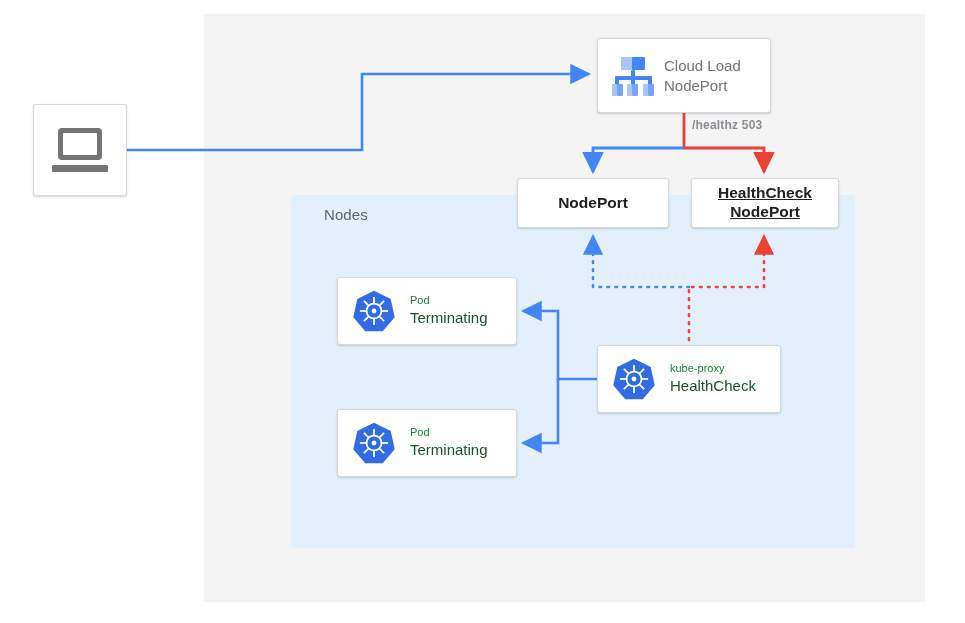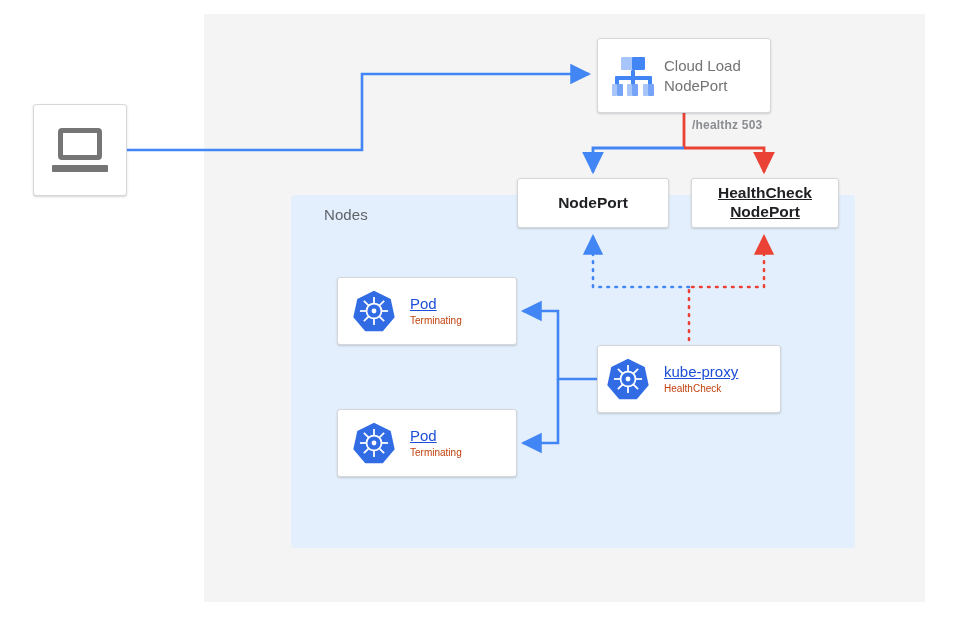--- a/index.html
+++ b/index.html
@@ -98,33 +98,32 @@
   }
   .r { position: absolute; border-radius: 1px; }
 
   
   .nodeport-card { left: 517px; top: 178px; width: 152px; height: 50px; }
   .hc-card { left: 691px; top: 178px; width: 148px; height: 50px; text-decoration: underline; }
 
   
   .pod-card-1 { left: 337px; top: 277px; width: 180px; height: 68px; padding-left: 14px; }
   .pod-card-2 { left: 337px; top: 409px; width: 180px; height: 68px; padding-left: 14px; }
-  .kp-card   { left: 597px; top: 345px; width: 184px; height: 68px; padding-left: 8px; }
+  .kp-card   { left: 597px; top: 345px; width: 184px; height: 68px; padding-left: 14px; }
 
   .k8s-icon { flex: 0 0 44px; width: 44px; height: 44px; }
   .entity-text { margin-left: 14px; }
   .entity-title {
+    font-size: 11px;
+    color: #15803d;
+    line-height: 1.25;
+  }
+  .entity-sub {
     font-size: 15px;
-    color: #1d4ed8;
-    line-height: 1.25;
-    text-decoration: underline;
-  }
-  .entity-sub {
-    font-size: 10px;
-    color: #c2410c;
+    color: #14532d;
     line-height: 1.3;
   }
 
   
   .healthz {
     left: 692px; top: 118px;
     font-size: 12px;
     font-weight: bold;
     color: #8a8d91;
     letter-spacing: .2px;

